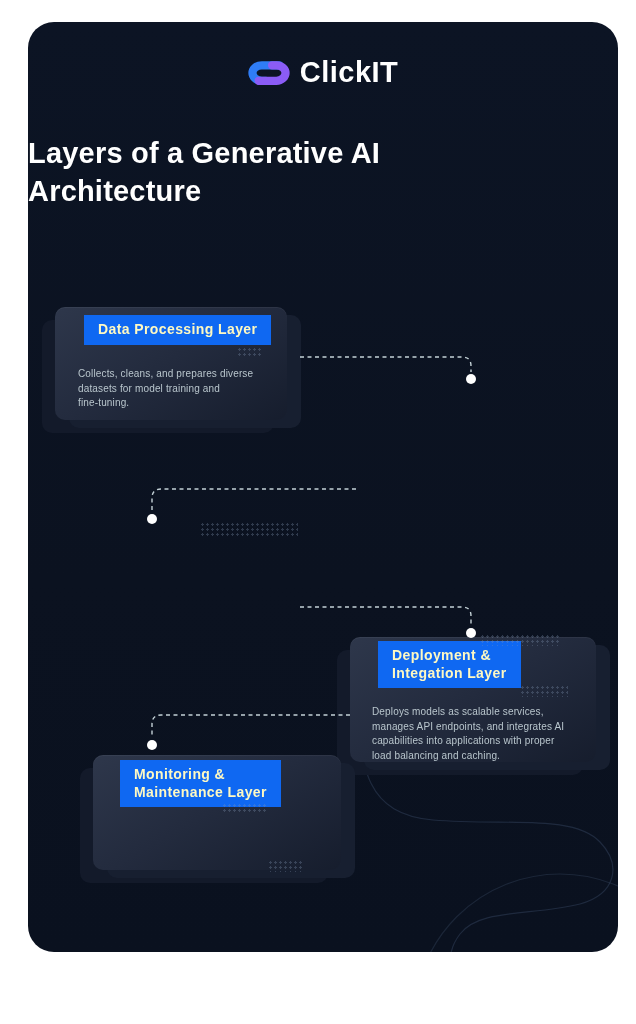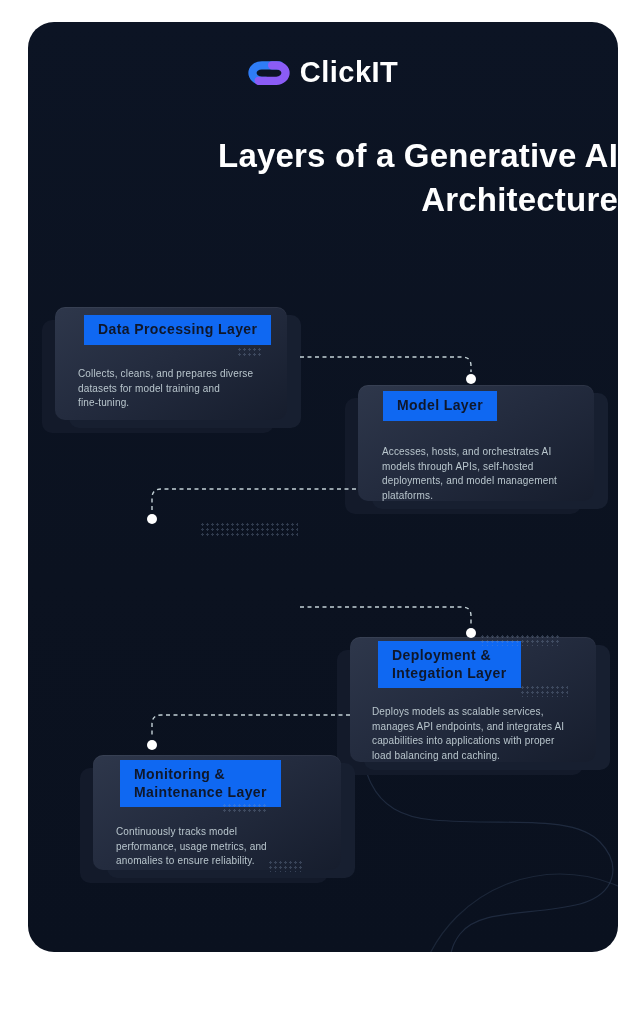--- a/index.html
+++ b/index.html
@@ -6,40 +6,40 @@
   .canvas{position:relative;width:636px;height:1024px;background:#ffffff;overflow:hidden;
           font-family:"Liberation Sans",sans-serif;}
   .panel{position:absolute;left:28px;top:22px;width:590px;height:930px;
          background:linear-gradient(180deg,#0c1424 0%,#0b1220 60%,#0a111f 100%);
          border-radius:26px;overflow:hidden;}
 
   
   .logo-row{position:absolute;left:0;top:34px;width:100%;display:flex;
             justify-content:center;align-items:center;gap:10px;z-index:5;}
   .brand{color:#ffffff;font-size:29px;font-weight:700;letter-spacing:.5px;}
-  .title{position:absolute;left:0;top:112px;width:100%;text-align:right;color:#ffffff;
-         font-size:33px;font-weight:700;line-height:1.32;white-space:pre-line;
+  .title{position:absolute;left:0;top:112px;width:100%;text-align:left;color:#ffffff;
+         font-size:29px;font-weight:700;line-height:1.32;white-space:pre-line;
          letter-spacing:.2px;z-index:5;}
 
   
   .decor{position:absolute;left:0;top:0;z-index:0;}
   
   .dots{position:absolute;z-index:3;opacity:.55;
         background-image:radial-gradient(rgba(130,150,180,.55) 1px,transparent 1.3px);
         background-size:5px 5px;}
 
   
   .group{position:absolute;z-index:2;}
   .stack{position:absolute;border-radius:10px;}
   .sa{left:-13px;top:13px;width:100%;height:100%;background:#131a2a;}
   .sb{left:14px;top:8px;width:100%;height:100%;background:#171f30;}
   .card{position:absolute;left:0;top:0;width:100%;height:100%;border-radius:10px;
         background:linear-gradient(150deg,#2e374b 0%,#232b3e 48%,#161d2d 100%);
         box-shadow:inset 0 1px 0 rgba(255,255,255,.05);}
-  .badge{position:absolute;width:max-content;background:#0f68f2;color:#0f172a;
+  .badge{position:absolute;width:max-content;background:#0f68f2;color:#fef9c3;
          font-size:14px;font-weight:700;line-height:1.25;letter-spacing:.4px;
          padding:6px 14px;white-space:pre-line;}
   .badge::before{content:"";position:absolute;z-index:-1;left:-12px;top:8px;
                  width:100%;height:100%;background:rgba(26,82,166,.60);}
   .desc{position:absolute;color:#b9c6cd;font-size:10px;font-weight:400;
         line-height:1.47;letter-spacing:.15px;white-space:pre;}
 
   .g1{left:27px;top:285px;width:232px;height:113px;}
   .g1 .badge{left:29px;top:8px;}   .g1 .desc{left:23px;top:60px;}
   .g2{left:330px;top:363px;width:236px;height:116px;}
@@ -92,31 +92,20 @@
       <div class="stack sa"></div>
       <div class="stack sb"></div>
       <div class="card">
         <div class="badge">Data Processing Layer</div>
         <div class="desc">Collects, cleans, and prepares diverse
 datasets for model training and
 fine-tuning.</div>
       </div>
     </div>
 
-    <div class="group g2">
-      <div class="stack sa"></div>
-      <div class="stack sb"></div>
-      <div class="card">
-        <div class="badge">Model Layer</div>
-        <div class="desc">Accesses, hosts, and orchestrates AI
-models through APIs, self-hosted
-deployments, and model management
-plataforms.</div>
-      </div>
-    </div>
 
 
     <div class="group g4">
       <div class="stack sa"></div>
       <div class="stack sb"></div>
       <div class="card">
         <div class="badge">Deployment &amp;
 Integation Layer</div>
         <div class="desc">Deploys models as scalable services,
 manages API endpoints, and integrates AI
@@ -124,23 +113,20 @@
 load balancing and caching.</div>
       </div>
     </div>
 
     <div class="group g5">
       <div class="stack sa"></div>
       <div class="stack sb"></div>
       <div class="card">
         <div class="badge">Monitoring &amp;
 Maintenance Layer</div>
-        <div class="desc">Continuously tracks model
-performance, usage metrics, and
-anomalies to ensure reliability.</div>
       </div>
     </div>
 
     <svg class="connectors" width="590" height="983" viewBox="0 0 590 983">
       <g fill="none" stroke="#d7e6ea" stroke-width="1.4" stroke-dasharray="4 3.5" opacity="0.9">
         <path d="M 272 335 H 434 Q 443 335 443 344 V 350"></path>
         <path d="M 328 467 H 133 Q 124 467 124 476 V 490"></path>
         <path d="M 272 585 H 434 Q 443 585 443 594 V 604"></path>
         <path d="M 322 693 H 133 Q 124 693 124 702 V 716"></path>
       </g>

